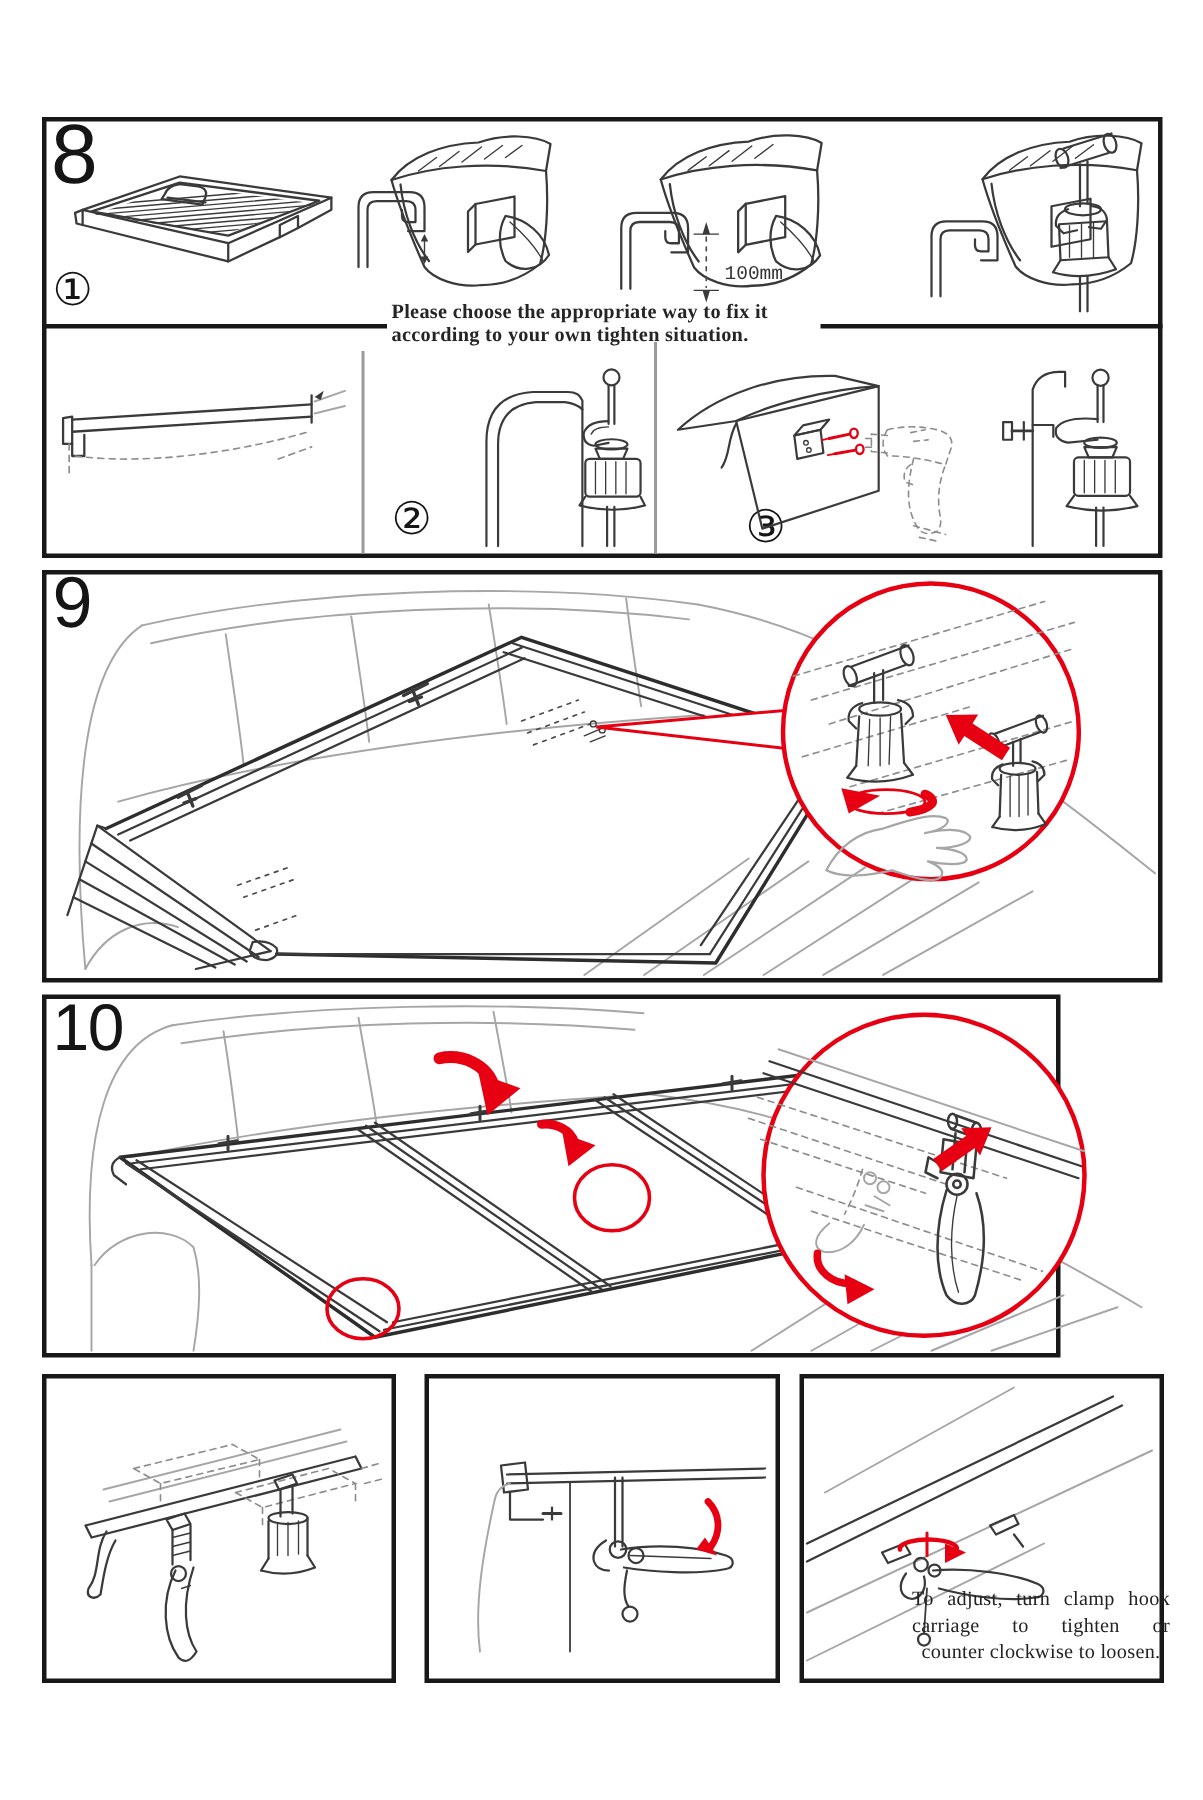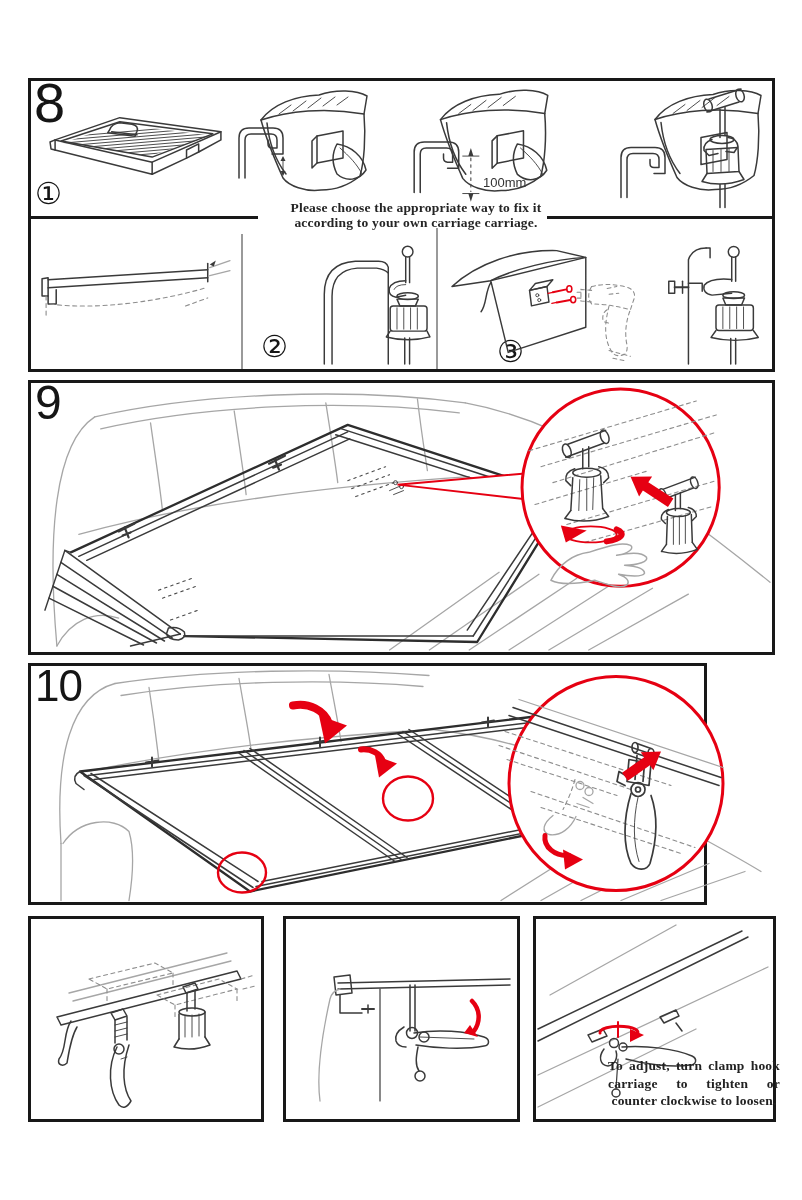--- a/index.html
+++ b/index.html
@@ -4,26 +4,26 @@
 <style>
   html,body{margin:0;padding:0}
   body{width:802px;height:1200px;background:#fff;position:relative;
        font-family:"Liberation Sans",sans-serif;overflow:hidden}
   .sheet{position:absolute;inset:0;background:#fff}
   .box{position:absolute;background:#fff;border:3px solid #181818;box-sizing:border-box}
   .num{position:absolute;font-family:"Liberation Sans",sans-serif;font-weight:400;
        color:#151515;line-height:1;letter-spacing:-1px}
   .badge{position:absolute;font-family:"DejaVu Sans",sans-serif;color:#151515;line-height:1}
   .caption{position:absolute;font-family:"Liberation Serif",serif;font-weight:700;
-           color:#252525;text-align:center;font-size:13.5px;line-height:15px;letter-spacing:.2px}
-  .note{position:absolute;font-family:"Liberation Serif",serif;font-weight:700;
+           color:#252525;font-size:13.5px;line-height:15px;letter-spacing:.2px}
+  .note{position:absolute;font-family:"Liberation Serif",serif;font-weight:400;
         color:#222;font-size:13.5px;line-height:17.5px;letter-spacing:.2px}
   .note div{text-align:center}
   .note .jl{text-align:justify;text-align-last:justify}
-  .dim{position:absolute;font-family:Liberation Sans, sans-serif;color:#333;font-size:13px}
+  .dim{position:absolute;font-family:Liberation Mono, monospace;color:#333;font-size:13px}
   .hline,.vline{position:absolute;background:#181818}
   .grayline{background:#9a9a9a}
   svg{position:absolute;overflow:hidden}
   .k{fill:none;stroke:#3a3a3a;stroke-width:1.5;stroke-linecap:round;stroke-linejoin:round}
   .k2{fill:none;stroke:#2d2d2d;stroke-width:2.3;stroke-linecap:round;stroke-linejoin:round}
   .kt{fill:none;stroke:#3a3a3a;stroke-width:.9;stroke-linecap:round}
   .g{fill:none;stroke:#a6a6a6;stroke-width:1.3;stroke-linecap:round;stroke-linejoin:round}
   .gd{fill:none;stroke:#8d8d8d;stroke-width:1.1;stroke-dasharray:4 3.5;stroke-linecap:round}
   .kd{fill:none;stroke:#4a4a4a;stroke-width:1.1;stroke-dasharray:2.5 4;stroke-linecap:round}
   .rd{fill:none;stroke:#e60012;stroke-linecap:round;stroke-linejoin:round}
@@ -42,21 +42,21 @@
     <div class="hline" style="left:516px;top:135px;width:228px;height:3px"></div>
     <div class="vline grayline" style="left:210px;top:153px;width:1.5px;height:135px"></div>
     <div class="vline grayline" style="left:405px;top:147px;width:1.5px;height:141px"></div>
 
     <div class="badge" style="left:4px;top:98px;font-size:30px">①</div>
     <div class="badge" style="left:230px;top:251px;font-size:30px">②</div>
     <div class="badge" style="left:466px;top:256px;font-size:30px">③</div>
 
     <div class="caption" style="left:230px;top:119px;width:310px">
       <div>Please choose the appropriate way to fix it</div>
-      <div>according to your own carriage carriage.</div>
+      <div>according to your own tighten situation.</div>
     </div>
 
     <span class="dim" style="left:452px;top:94px">100mm</span>
 
     <svg style="left:16px;top:28px" width="182" height="80" viewBox="0 0 180 78">
       <clipPath id="trayf">
           <path d="M16,33 L72,14 L162,26 L102,46 Z"></path>
         </clipPath>
       <g clip-path="url(#trayf)">
         <path class="kt" d="M6,28 L170,14"></path>

